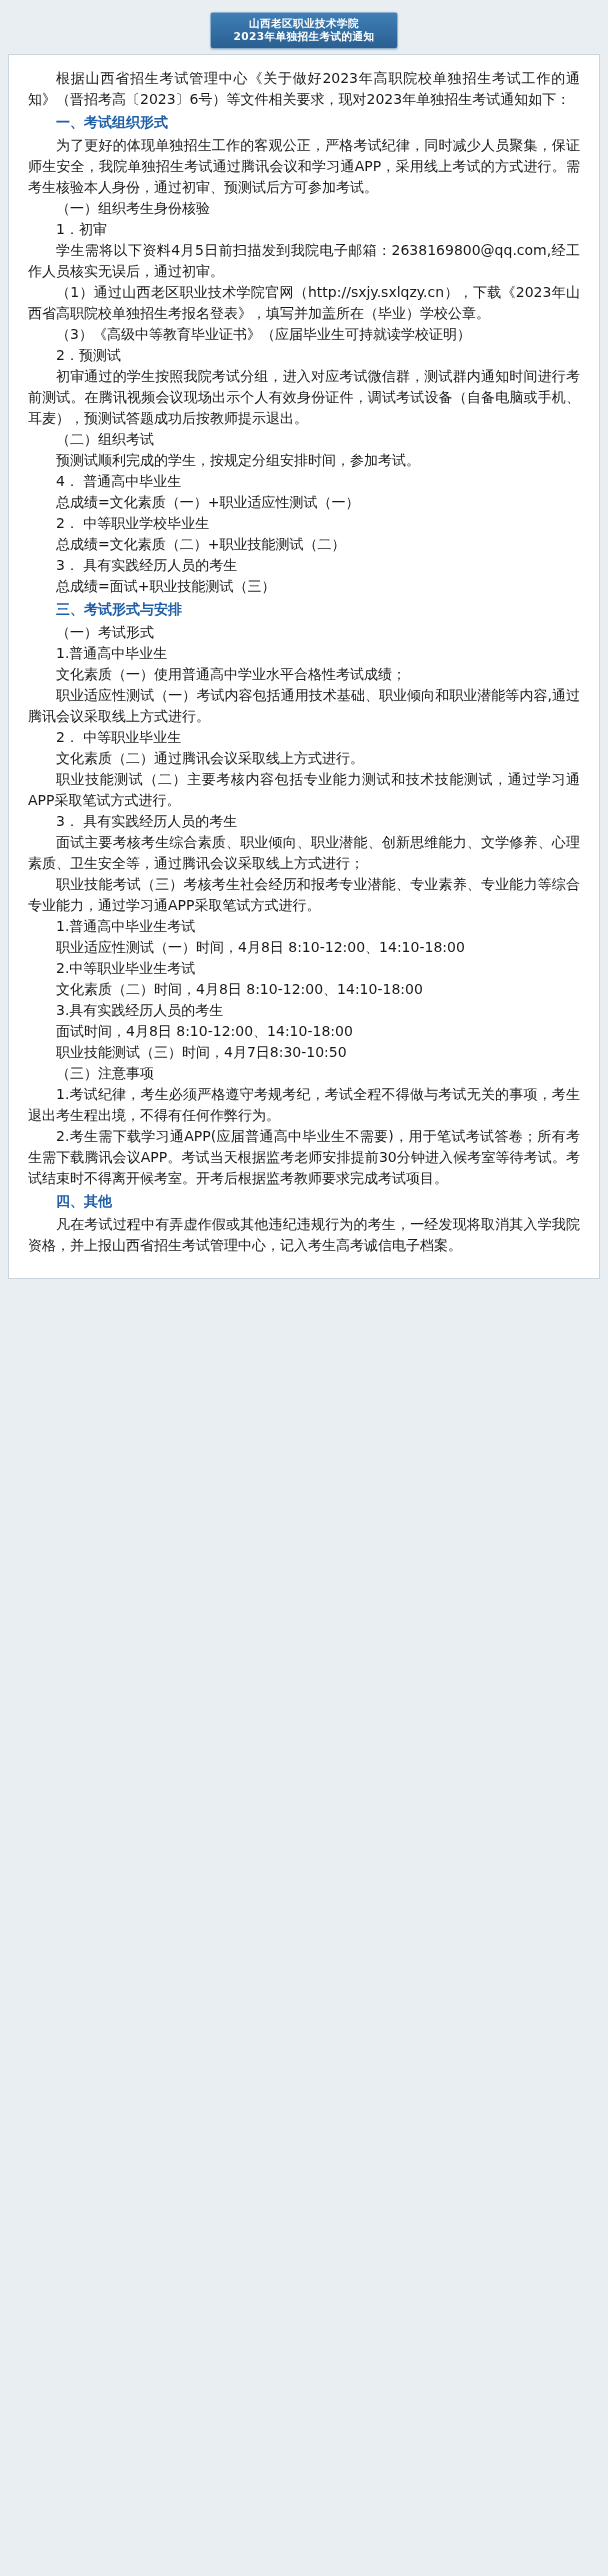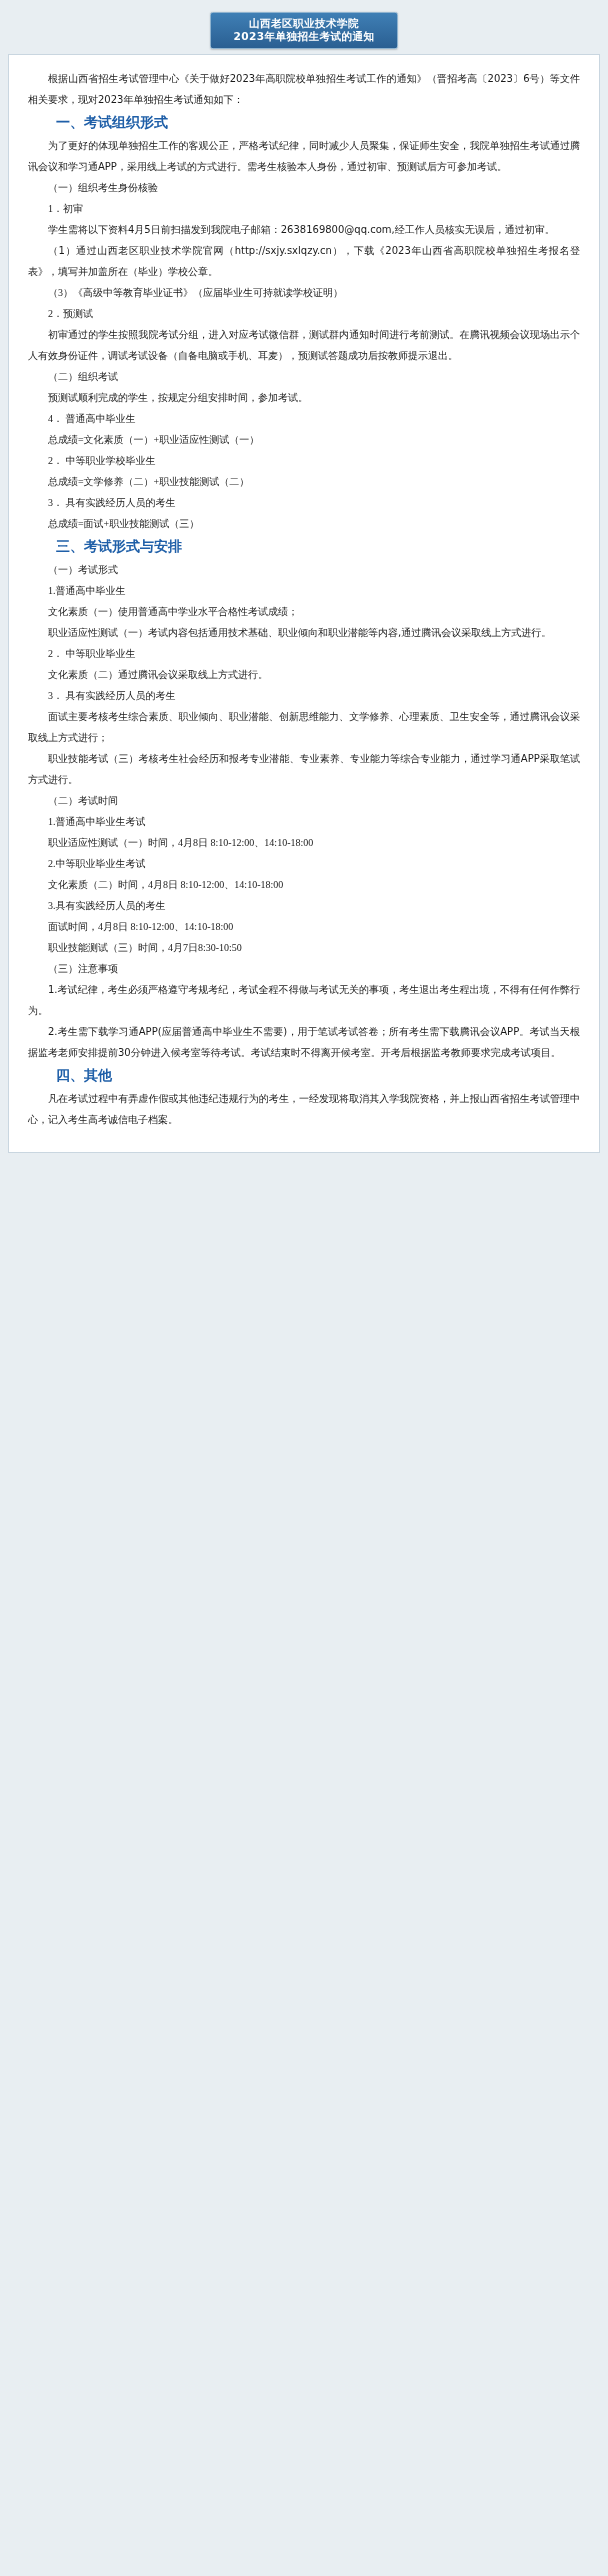--- a/index.html
+++ b/index.html
@@ -43,39 +43,38 @@
   }
   .doc {
     margin: 0 8.4px 12px 8.4px;
     background: #ffffff;
     border: 0.8px solid #c9d6e0;
     padding: 13.5px 18.6px 22px 18.6px;
     box-sizing: border-box;
   }
   p {
     margin: 0;
-    font-size: 10px;
+    font-size: 14px;
     line-height: 21px;
     color: #1a1a1a;
     text-align: justify;
     font-family: "DejaVu Sans", "Liberation Sans", sans-serif;
   }
   .para {
     text-indent: 2em;
   }
   .h-section {
     color: #1f5fa8;
     font-weight: bold;
     font-size: 14px;
     line-height: 25px;
     text-indent: 2em;
   }
   .sub {
     text-indent: 2em;
-    font-family: Liberation Serif, serif;
   }
 </style>
 </head>
 <body>
 
 <div class="page">
 
   <div class="banner-wrap">
     <div class="banner">
       <div class="line1">山西老区职业技术学院</div>
@@ -94,35 +93,35 @@
     <p class="para">（1）通过山西老区职业技术学院官网（http://sxjy.sxlqzy.cn），下载《2023年山西省高职院校单独招生考报名登表》，填写并加盖所在（毕业）学校公章。</p>
     <p class="sub">（3）《高级中等教育毕业证书》（应届毕业生可持就读学校证明）</p>
     <p class="sub">2．预测试</p>
     <p class="para">初审通过的学生按照我院考试分组，进入对应考试微信群，测试群内通知时间进行考前测试。在腾讯视频会议现场出示个人有效身份证件，调试考试设备（自备电脑或手机、耳麦），预测试答题成功后按教师提示退出。</p>
     <p class="sub">（二）组织考试</p>
     <p class="para">预测试顺利完成的学生，按规定分组安排时间，参加考试。</p>
 
     <p class="sub">4． 普通高中毕业生</p>
     <p class="sub">总成绩=文化素质（一）+职业适应性测试（一）</p>
     <p class="sub">2． 中等职业学校毕业生</p>
-    <p class="sub">总成绩=文学修养（二）+职业技能测试（二）</p>
+    <p class="sub">总成绩=文化素质（二）+职业技能测试（二）</p>
     <p class="sub">3． 具有实践经历人员的考生</p>
     <p class="sub">总成绩=面试+职业技能测试（三）</p>
 
     <p class="h-section">三、考试形式与安排</p>
     <p class="sub">（一）考试形式</p>
     <p class="sub">1.普通高中毕业生</p>
     <p class="sub">文化素质（一）使用普通高中学业水平合格性考试成绩；</p>
     <p class="para">职业适应性测试（一）考试内容包括通用技术基础、职业倾向和职业潜能等内容,通过腾讯会议采取线上方式进行。</p>
     <p class="sub">2． 中等职业毕业生</p>
     <p class="sub">文化素质（二）通过腾讯会议采取线上方式进行。</p>
+    <p class="para">职业技能测试（二）主要考核内容包括专业能力测试和技术技能测试，通过学习通APP采取笔试方式进行。</p>
     <p class="sub">3． 具有实践经历人员的考生</p>
     <p class="para">面试主要考核考生综合素质、职业倾向、职业潜能、创新思维能力、文学修养、心理素质、卫生安全等，通过腾讯会议采取线上方式进行；</p>
     <p class="para">职业技能考试（三）考核考生社会经历和报考专业潜能、专业素养、专业能力等综合专业能力，通过学习通APP采取笔试方式进行。</p>
-    <p class="sub">（二）考试时间</p>
     <p class="sub">1.普通高中毕业生考试</p>
     <p class="sub">职业适应性测试（一）时间，4月8日 8:10-12:00、14:10-18:00</p>
     <p class="sub">2.中等职业毕业生考试</p>
     <p class="sub">文化素质（二）时间，4月8日 8:10-12:00、14:10-18:00</p>
     <p class="sub">3.具有实践经历人员的考生</p>
     <p class="sub">面试时间，4月8日 8:10-12:00、14:10-18:00</p>
     <p class="sub">职业技能测试（三）时间，4月7日8:30-10:50</p>
     <p class="sub">（三）注意事项</p>
     <p class="para">1.考试纪律，考生必须严格遵守考规考纪，考试全程不得做与考试无关的事项，考生退出考生程出境，不得有任何作弊行为。</p>
     <p class="para">2.考生需下载学习通APP(应届普通高中毕业生不需要)，用于笔试考试答卷；所有考生需下载腾讯会议APP。考试当天根据监考老师安排提前30分钟进入候考室等待考试。考试结束时不得离开候考室。开考后根据监考教师要求完成考试项目。</p>

